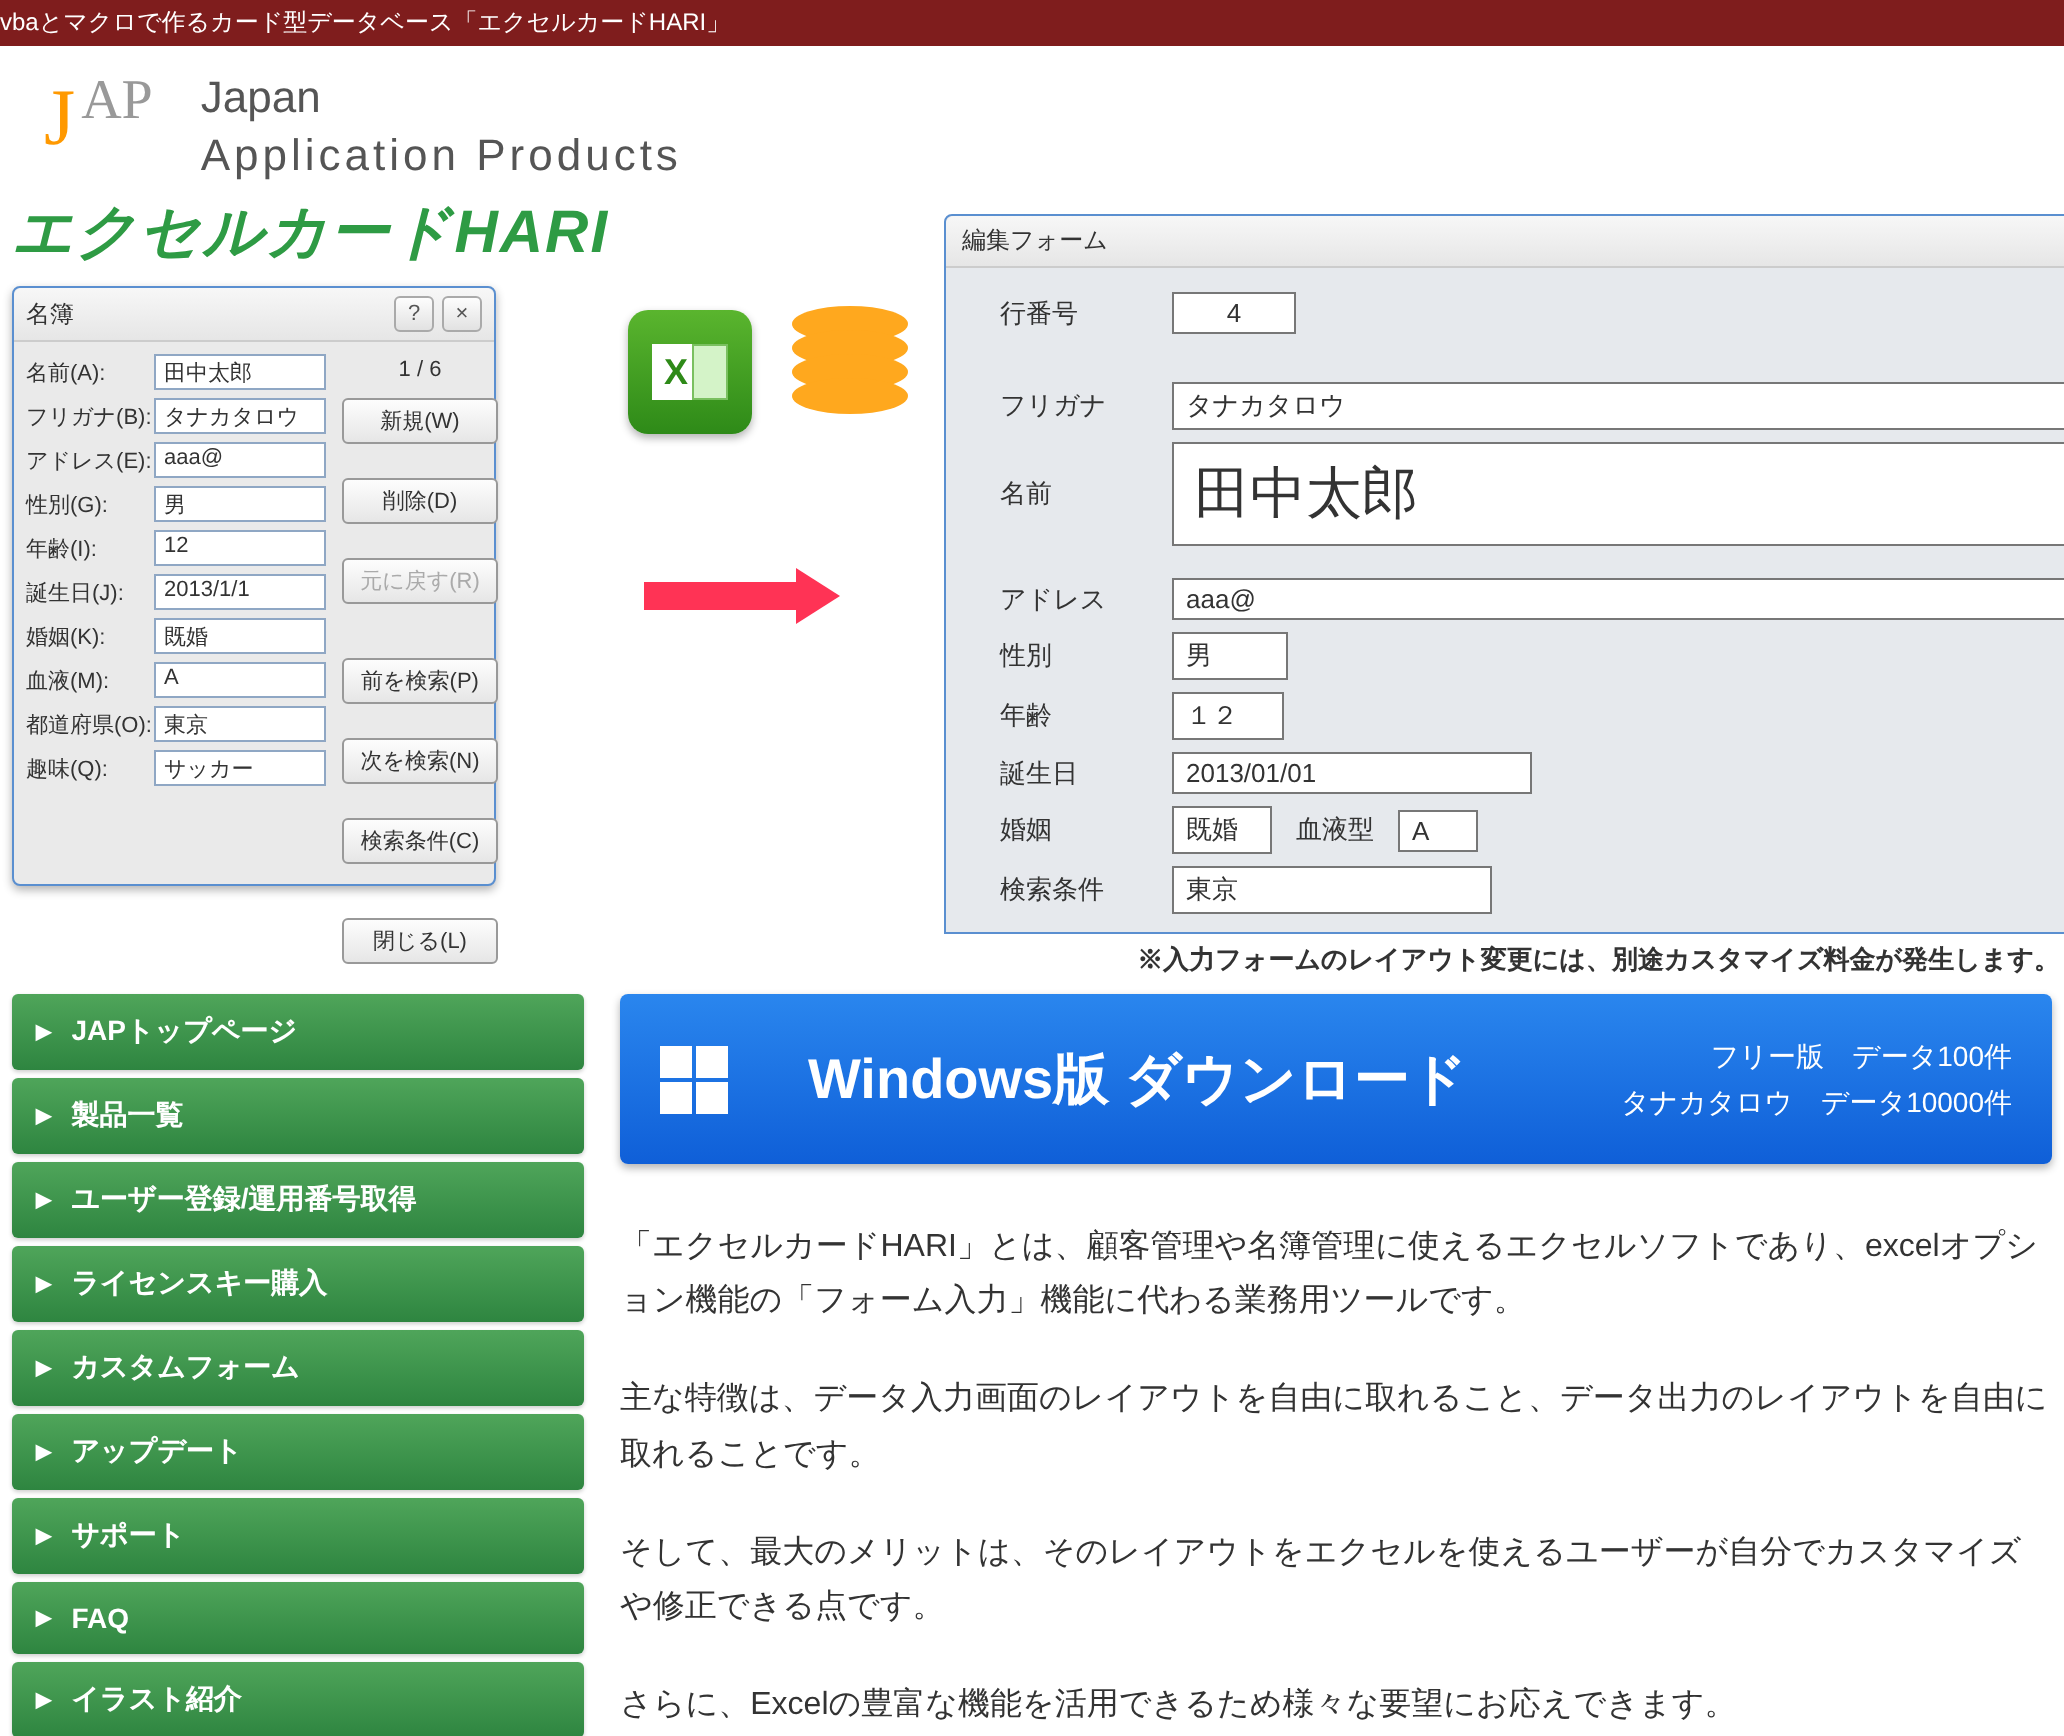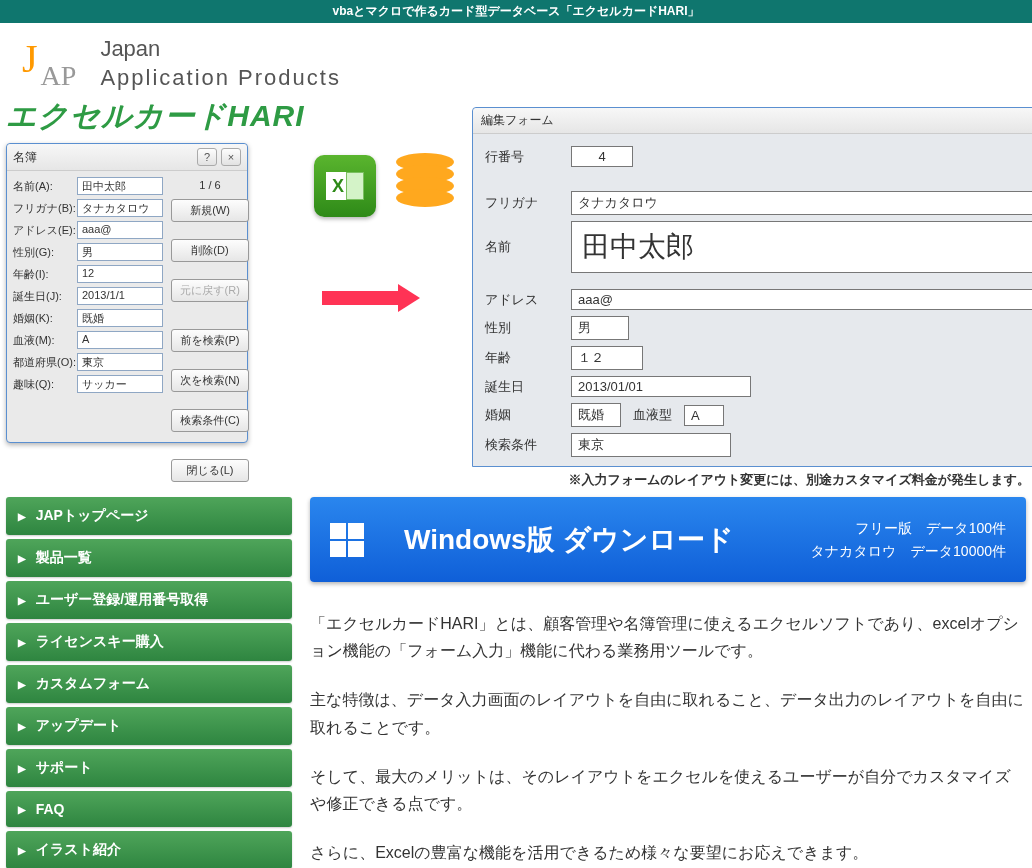--- a/index.html
+++ b/index.html
@@ -1,21 +1,21 @@
 <!DOCTYPE html>
 <html><head>
 <meta charset="utf-8">
 <style>
 * { margin: 0; padding: 0; box-sizing: border-box; }
 body { font-family: "Meiryo", "Yu Gothic", sans-serif; font-size: 13px; color: #333; background: #fff; }
 .container { width: 1032px; margin: 0 auto; }
-.topbar { background: #0f766e; color: #fff; font-weight: bold; padding: 3px 0; text-align: center; font-size: 12px; }
+.topbar { background: #7f1d1d; color: #fff; font-weight: normal; padding: 3px 0; font-size: 12px; }
 .header { padding: 12px 20px 0 20px; display: flex; align-items: flex-start; }
 .logo-j { font-size: 40px; color: #ff9900; font-family: Georgia, serif; font-weight: normal; margin-left: 2px; }
-.logo-ap { font-size: 28px; color: #999; font-family: Georgia, serif; margin-left: 3px; margin-top: 25px; }
+.logo-ap { font-size: 28px; color: #999; font-family: Georgia, serif; margin-left: 3px; margin-top: 0; }
 .logo-text { margin-left: 24px; color: #555; font-family: "Trebuchet MS", Arial, sans-serif; line-height: 1.3; }
 .logo-text .l1 { font-size: 22px; }
 .logo-text .l2 { font-size: 22px; letter-spacing: 2px; }
 .product-title { font-size: 30px; font-weight: bold; font-style: italic; color: #2e9b44; margin: 4px 0 6px 6px; letter-spacing: 1px; }
 .hero { position: relative; height: 346px; margin: 0 6px; }
 .win-dialog { position: absolute; top: 0; left: 0; width: 242px; height: 300px; background: #eaeaea; border: 1px solid #5a8fd0; border-radius: 4px; box-shadow: 0 2px 5px rgba(0,0,0,.3); }
 .win-title { display: flex; align-items: center; padding: 4px 6px; background: linear-gradient(#f7f7f7,#e6e6e6); border-bottom: 1px solid #ccc; border-radius: 4px 4px 0 0; }
 .win-title-text { flex: 1; font-size: 12px; color: #333; }
 .win-btn { width: 20px; height: 18px; margin-left: 4px; background: linear-gradient(#fdfdfd,#e2e2e2); border: 1px solid #aaa; border-radius: 3px; font-size: 11px; text-align: center; line-height: 16px; color: #555; }
 .dlg-body { display: flex; padding: 6px; }
@@ -30,21 +30,21 @@
 .excel-icon { position: absolute; top: 12px; left: 308px; width: 62px; height: 62px; background: linear-gradient(#5ab52e,#2e8a18); border-radius: 10px; display: flex; align-items: center; justify-content: center; box-shadow: 0 2px 4px rgba(0,0,0,.3); }
 .excel-x { background: #fff; width: 24px; height: 28px; display: flex; align-items: center; justify-content: center; color: #2e8a18; font-weight: bold; font-size: 18px; margin-right: -4px; }
 .excel-sheet { width: 18px; height: 28px; background: #d4f3c8; border: 1px solid #7ac060; }
 .db-icon { position: absolute; top: 10px; left: 390px; width: 58px; }
 .db-disk { width: 58px; height: 18px; background: #ffa81e; border-radius: 50%/50%; margin-bottom: -6px; }
 .arrow { position: absolute; top: 148px; left: 316px; }
 .arrow-line { width: 80px; height: 14px; background: #ff3355; display: inline-block; }
 .arrow-head { width: 0; height: 0; border-top: 14px solid transparent; border-bottom: 14px solid transparent; border-left: 22px solid #ff3355; display: inline-block; vertical-align: middle; margin-left: -4px; margin-top: -8px; }
 .edit-form { position: absolute; top: -36px; left: 466px; right: -8px; bottom: 22px; background: #e6e9ed; border: 1px solid #5a8fd0; border-top-left-radius: 4px; }
 .edit-title { background: linear-gradient(#f7f7f7,#e6e6e6); border-bottom: 1px solid #ccc; padding: 4px 8px; font-size: 12px; border-top-left-radius: 4px; }
-.edit-body { padding: 12px 0 0 12px; }
+.edit-body { padding: 12px 0 0 27px; }
 .edit-row { display: flex; align-items: center; margin-bottom: 6px; }
 .edit-lbl { width: 86px; font-size: 13px; color: #333; }
 .edit-val { background: #fff; border: 1px solid #777; padding: 2px 6px; font-size: 13px; }
 .edit-val.big { font-size: 28px; padding: 6px 10px; font-family: "MS Mincho", serif; flex: 1; }
 .edit-val.row4 { width: 62px; text-align: center; }
 .note { position: absolute; bottom: 0; right: -4px; font-size: 13px; color: #333; font-weight: bold; }
 .main { display: flex; padding: 8px 6px 0 6px; gap: 18px; }
 .sidebar { width: 286px; }
 .nav-item { display: flex; align-items: center; background: linear-gradient(#4fa55a,#2e8540); color: #fff; font-weight: bold; font-size: 14px; padding: 10px 12px; border-radius: 3px; margin-bottom: 4px; box-shadow: 0 1px 2px rgba(0,0,0,.2); }
 .nav-arrow { font-size: 10px; margin-right: 10px; }
@@ -174,21 +174,21 @@
         <div class="edit-row">
           <span class="edit-lbl">アドレス</span>
           <span class="edit-val" style="flex:1">aaa@</span>
         </div>
         <div class="edit-row">
           <span class="edit-lbl">性別</span>
           <span class="edit-val" style="width:58px">男</span>
         </div>
         <div class="edit-row">
           <span class="edit-lbl">年齢</span>
-          <span class="edit-val" style="width:72px">１２</span>
+          <span class="edit-val" style="width:56px">１２</span>
         </div>
         <div class="edit-row">
           <span class="edit-lbl">誕生日</span>
           <span class="edit-val" style="width:180px">2013/01/01</span>
         </div>
         <div class="edit-row">
           <span class="edit-lbl">婚姻</span>
           <span class="edit-val" style="width:50px">既婚</span>
           <span style="width:12px"></span>
           <span>血液型</span>

